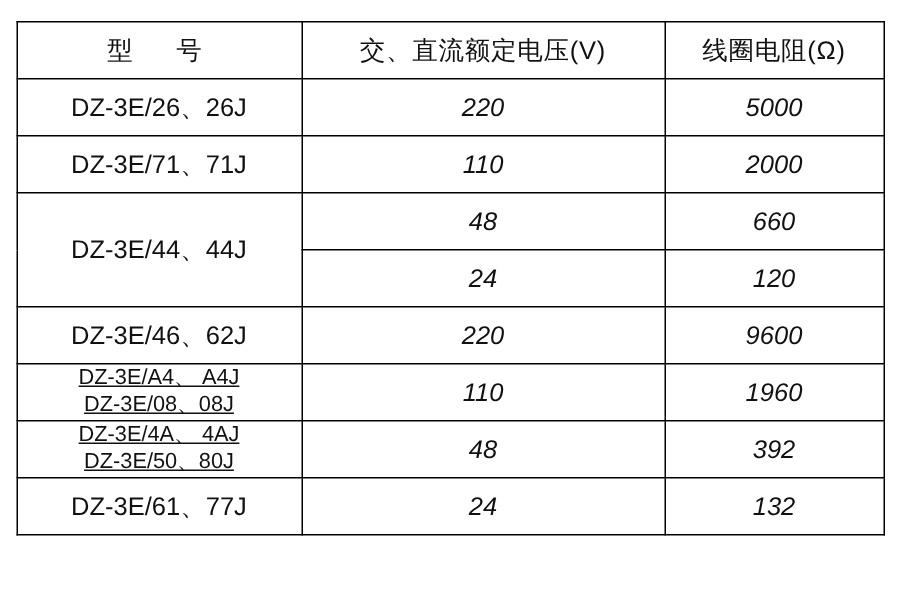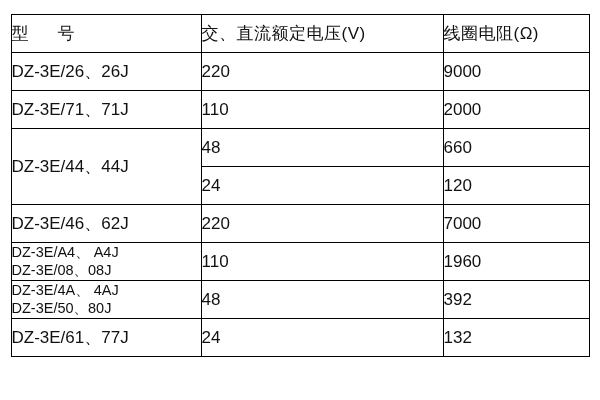--- a/index.html
+++ b/index.html
@@ -22,21 +22,21 @@
     padding: 14px 10px 10px 10px;
   }
   table.spec {
     width: 578px;
     margin: 0 auto;
     border-collapse: collapse;
     table-layout: fixed;
   }
   table.spec td {
     border: 1px solid #000000;
-    text-align: left;
+    text-align: center;
     vertical-align: middle;
     font-size: 17px;
     line-height: 1.25;
     padding: 0;
     height: 37px;
   }
   col.c1 { width: 190px; }
   col.c2 { width: 242px; }
   col.c3 { width: 146px; }
 
@@ -46,26 +46,28 @@
     letter-spacing: 0.5px;
   }
   .model-cell {
     font-size: 16.5px;
     white-space: nowrap;
     margin-left: 20px;
   }
   .model-cell.two-line {
     font-size: 14.5px;
     line-height: 1.18;
+    text-decoration: underline;
   }
   .model-cell.two-line .ln {
     display: block;
   }
   .val-cell {
     font-size: 17px;
+    font-style: italic;
   }
   .head .h1 { letter-spacing: 6px; }
 </style>
 </head>
 <body>
 
 <div class="sheet">
   <table class="spec">
     <colgroup>
       <col class="c1">
@@ -83,21 +85,21 @@
         <td>
           <span>线圈电阻(Ω)</span>
         </td>
       </tr>
 
       <tr>
         <td class="model-cell">
           <span class="ln">DZ-3E/26、26J</span>
         </td>
         <td class="val-cell">220</td>
-        <td class="val-cell">9000</td>
+        <td class="val-cell">5000</td>
       </tr>
 
       <tr>
         <td class="model-cell">
           <span class="ln">DZ-3E/71、71J</span>
         </td>
         <td class="val-cell">110</td>
         <td class="val-cell">2000</td>
       </tr>
 
@@ -112,21 +114,21 @@
       <tr>
         <td class="val-cell">24</td>
         <td class="val-cell">120</td>
       </tr>
 
       <tr>
         <td class="model-cell">
           <span class="ln">DZ-3E/46、62J</span>
         </td>
         <td class="val-cell">220</td>
-        <td class="val-cell">7000</td>
+        <td class="val-cell">9600</td>
       </tr>
 
       <tr>
         <td class="model-cell two-line">
           <span class="ln">DZ-3E/A4、 A4J</span>
           <span class="ln">DZ-3E/08、08J</span>
         </td>
         <td class="val-cell">110</td>
         <td class="val-cell">1960</td>
       </tr>

